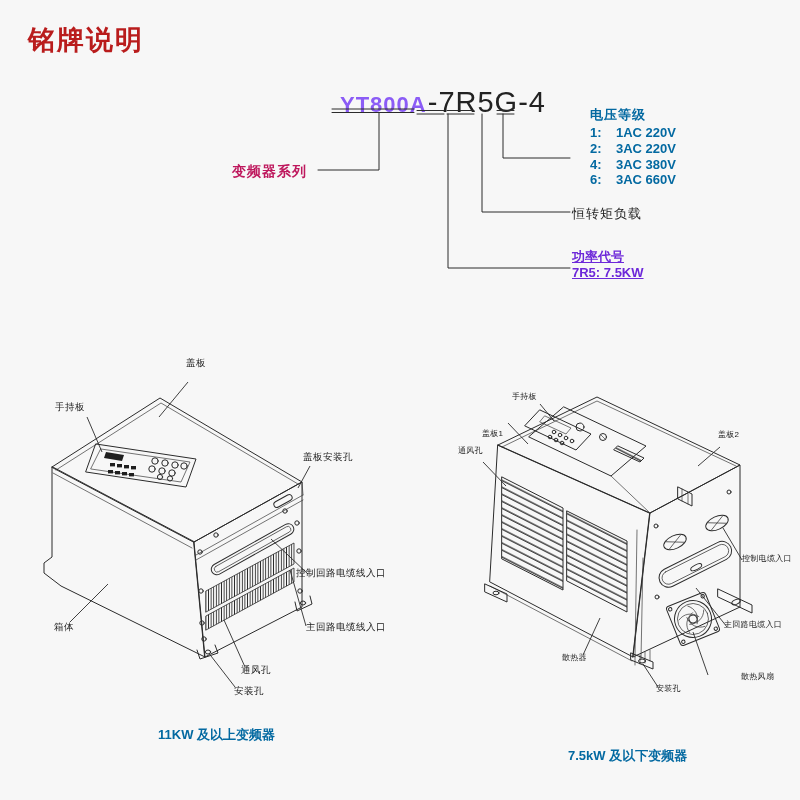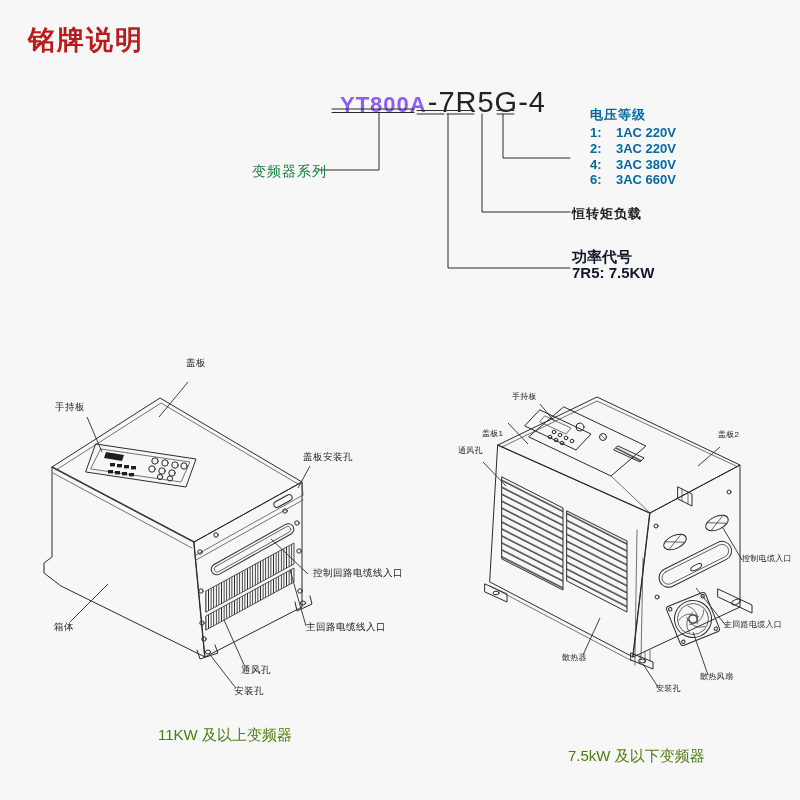--- a/index.html
+++ b/index.html
@@ -7,31 +7,31 @@
     position:relative; width:800px; height:800px; overflow:hidden;
     background:#f7f7f7;
     font-family:"Liberation Sans","DejaVu Sans",sans-serif;
     color:#161616;
   }
   .abs{position:absolute; white-space:nowrap;}
   .page-title{left:28px; top:22px; font-size:27px; font-weight:bold; color:#b91c1c; letter-spacing:2px;}
   .model-line{left:340px; top:86px;}
   .model-series{font-size:22px; font-weight:bold; color:#8b5cf6; letter-spacing:1px;}
   .model-suffix{font-size:29px; font-weight:400; color:#222; margin-left:1px; letter-spacing:1px;}
-  .series-label{left:232px; top:163px; font-size:14px; font-weight:normal; color:#15803d; letter-spacing:1px;margin-left:20px;}
+  .series-label{left:232px; top:163px; font-size:14px; font-weight:bold; color:#be185d; letter-spacing:1px;}
   .voltage{left:570px; top:106px; font-size:13px; font-weight:bold; color:#0369a1;margin-left:20px;}
   .voltage .vtitle{height:19px; letter-spacing:1px;}
   .vrow{display:flex; height:15.8px; line-height:15.8px;}
   .vcode{width:26px;}
-  .torque-label{left:572px; top:205px; font-size:13px; font-weight:bold; color:#1d1d1d; letter-spacing:1px;}
-  .power-block{left:572px; top:249px; font-size:15px; font-weight:bold; color:#0f172a;}
+  .torque-label{left:572px; top:205px; font-size:13px; font-weight:normal; color:#1d1d1d; letter-spacing:1px;}
+  .power-block{left:572px; top:249px; font-size:13px; font-weight:bold; color:#6d28d9;text-decoration:underline;}
   .power-block div{height:16px; line-height:16px;}
   .lbl{position:absolute; font-size:9.5px; color:#1b1b1b; white-space:nowrap; letter-spacing:0.5px;}
   .lbl.sm{font-size:8px; letter-spacing:0.3px;}
-  .caption{position:absolute; font-size:15px; font-weight:normal; color:#4d7c0f; white-space:nowrap;}
+  .caption{position:absolute; font-size:13px; font-weight:bold; color:#0369a1; white-space:nowrap;}
   svg{position:absolute; overflow:visible;}
   svg .ln{stroke:#2b2b2b; stroke-width:1; fill:none; stroke-linejoin:round; stroke-linecap:round;}
   svg .thin{stroke:#3a3a3a; stroke-width:0.7; fill:none;}
   svg .leader{stroke:#2b2b2b; stroke-width:0.9; fill:none;}
   svg .dark{fill:#1f1f1f; stroke:none;}
 </style>
 </head>
 <body>
 
 <div class="page">
@@ -169,21 +169,21 @@
       <path d="M286,266 L270,210"></path>
       <path d="M50,262 L88,224"></path>
       <path d="M225,307 L204,260"></path>
       <path d="M215,327 L191,296"></path>
     </g>
   </svg>
 
   <div class="lbl" style="left:186px; top:357px;">盖板</div>
   <div class="lbl" style="left:55px; top:401px;">手持板</div>
   <div class="lbl" style="left:303px; top:451px;">盖板安装孔</div>
-  <div class="lbl" style="left:313px; top:567px;">控制回路电缆线入口</div>
+  <div class="lbl" style="left:296px; top:567px;">控制回路电缆线入口</div>
   <div class="lbl" style="left:306px; top:621px;">主回路电缆线入口</div>
   <div class="lbl" style="left:54px; top:621px;text-align:right;">箱体</div>
   <div class="lbl" style="left:241px; top:664px;">通风孔</div>
   <div class="lbl" style="left:234px; top:685px;">安装孔</div>
   <div class="caption" style="left:158px; top:726px;">11KW 及以上变频器</div>
 
   <svg style="left:430px; top:380px;" width="370" height="340" viewBox="0 0 370 340">
     <defs>
       <pattern id="louver" width="8" height="6.2" patternUnits="userSpaceOnUse" patternTransform="rotate(27)">
         <line x1="0" y1="1" x2="8" y2="1" stroke="#2b2b2b" stroke-width="1.3"></line>
@@ -295,17 +295,17 @@
     </g>
   </svg>
 
   <div class="lbl sm" style="left:512px; top:391px;">手持板</div>
   <div class="lbl sm" style="left:482px; top:408px;margin-top:20px;">盖板1</div>
   <div class="lbl sm" style="left:458px; top:445px;">通风孔</div>
   <div class="lbl sm" style="left:718px; top:429px;text-align:center;">盖板2</div>
   <div class="lbl sm" style="left:742px; top:553px;">控制电缆入口</div>
   <div class="lbl sm" style="left:724px; top:619px;">主回路电缆入口</div>
   <div class="lbl sm" style="left:554px; top:652px;padding-left:8px;">散热器</div>
-  <div class="lbl sm" style="left:700px; top:671px;">散热风扇</div>
+  <div class="lbl sm" style="left:741px; top:671px;">散热风扇</div>
   <div class="lbl sm" style="left:656px; top:683px;">安装孔</div>
   <div class="caption" style="left:568px; top:733px;margin-top:14px;">7.5kW 及以下变频器</div>
 
 </div>
 
 </body></html>

